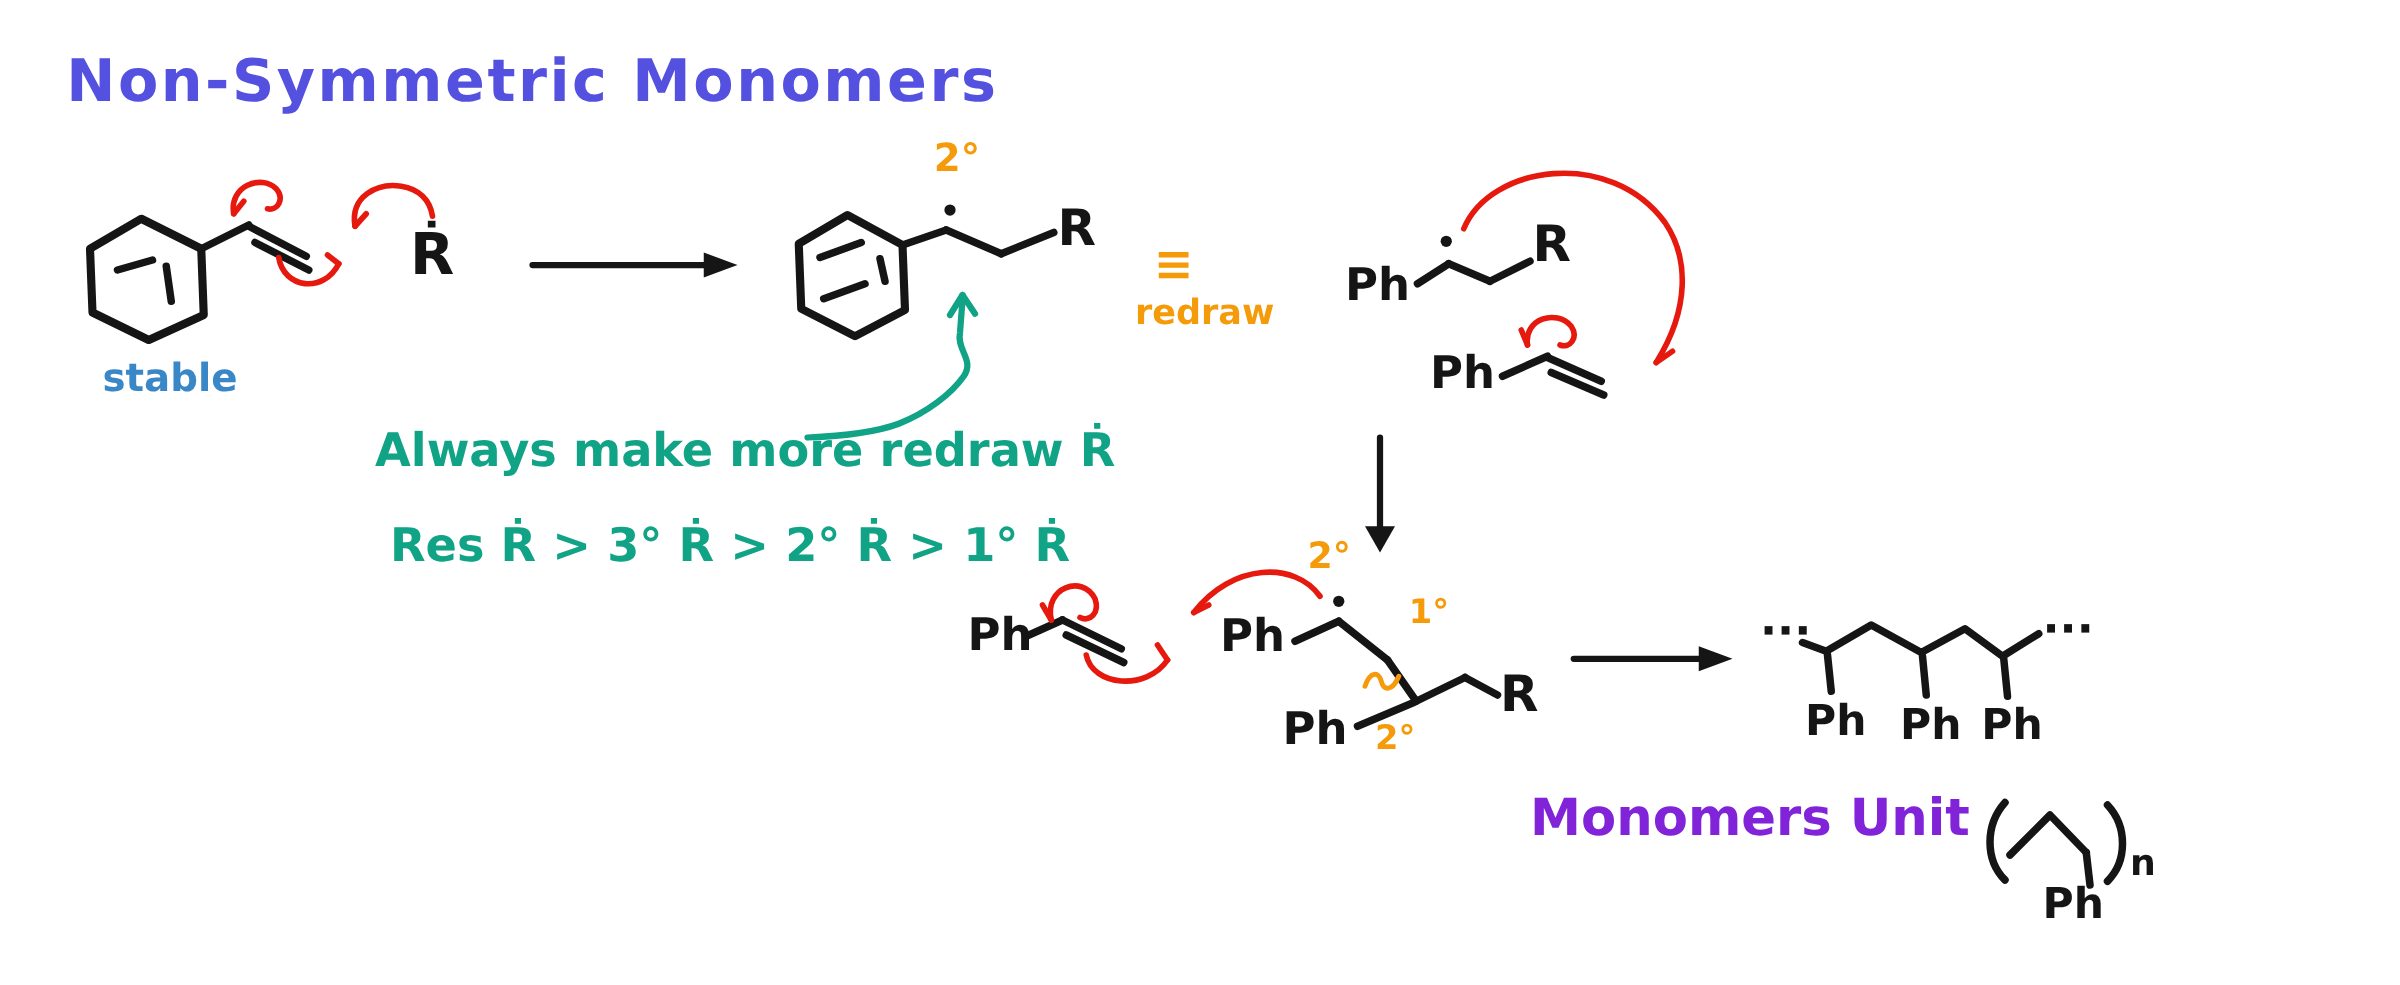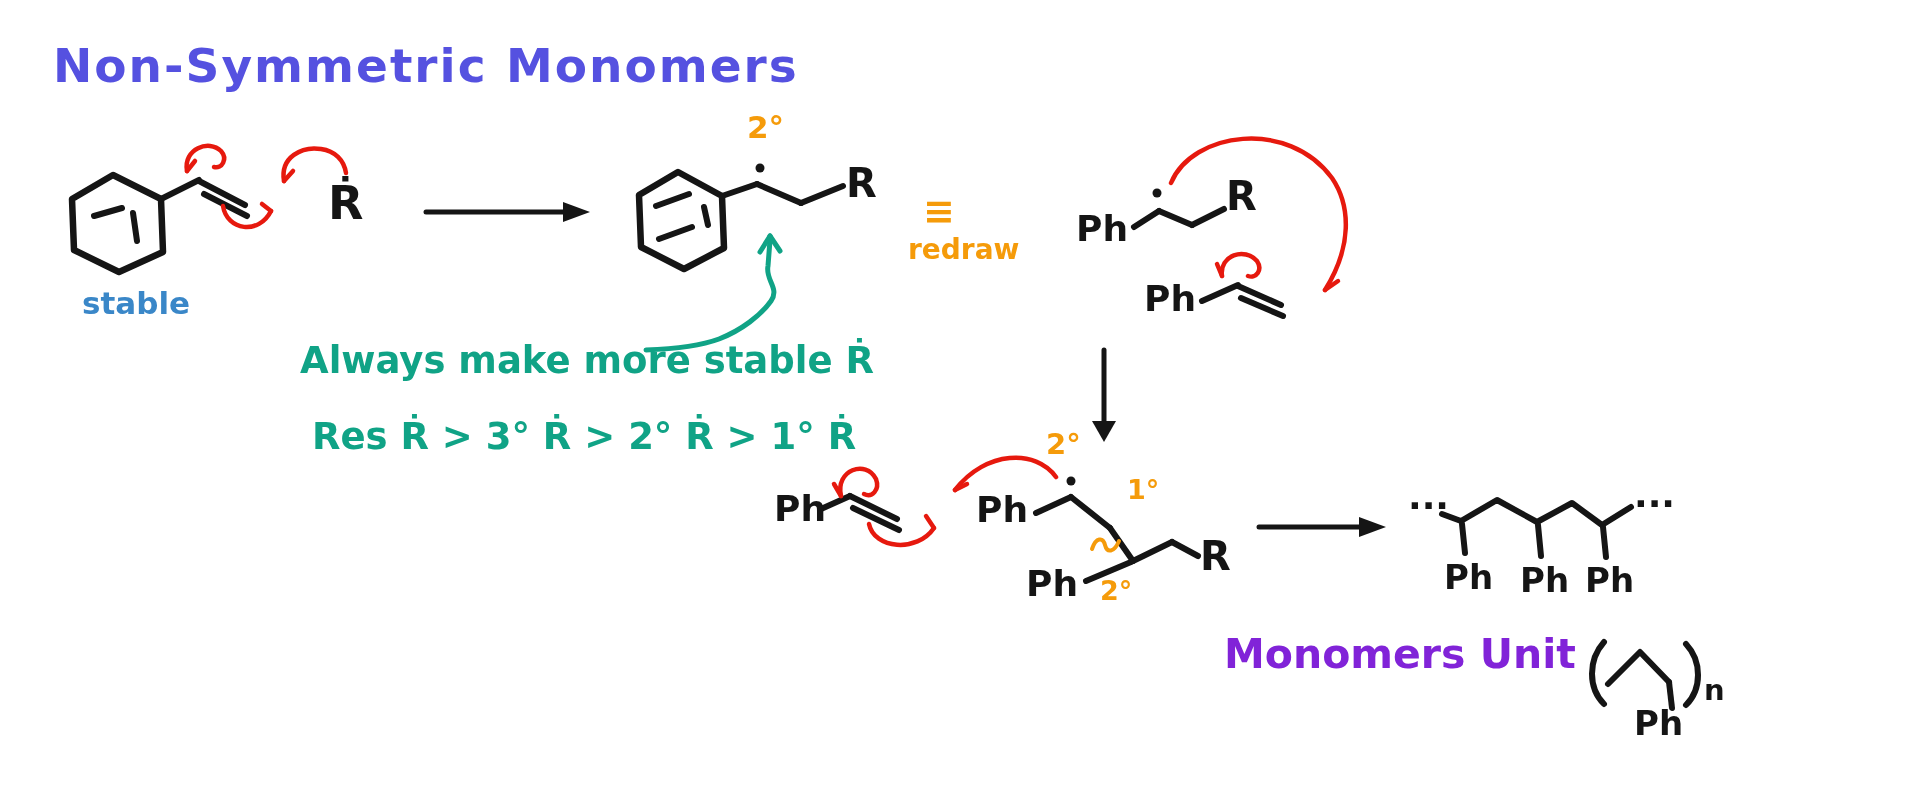--- a/index.html
+++ b/index.html
@@ -151,21 +151,21 @@
   <div class="lbl c-orange" style="left:923px;top:192px;font-size:38px;">≡</div>
 
   <div class="lbl c-orange" style="left:908px;top:236px;font-size:28px;">redraw</div>
 
   <div class="lbl" style="left:1076px;top:211px;font-size:36px;">Ph</div>
 
   <div class="lbl" style="left:1226px;top:176px;font-size:40px;">R</div>
 
   <div class="lbl" style="left:1144px;top:281px;font-size:36px;">Ph</div>
 
-  <div class="lbl c-teal" style="left:300px;top:342px;font-size:37px;">Always make more stable Ṙ</div>
+  <div class="lbl c-teal" style="left:300px;top:342px;font-size:37px;">Always make more redraw Ṙ</div>
 
   <div class="lbl c-teal" style="left:312px;top:394px;font-size:37px;margin-top:24px;">Res Ṙ &gt; 3° Ṙ &gt; 2° Ṙ &gt; 1° Ṙ</div>
 
   <div class="lbl" style="left:774px;top:491px;font-size:36px;">Ph</div>
 
   <div class="lbl c-orange" style="left:1046px;top:430px;font-size:29px;">2°</div>
 
   <div class="lbl" style="left:976px;top:492px;font-size:36px;">Ph</div>
 
   <div class="lbl c-orange" style="left:1127px;top:476px;font-size:27px;">1°</div>

